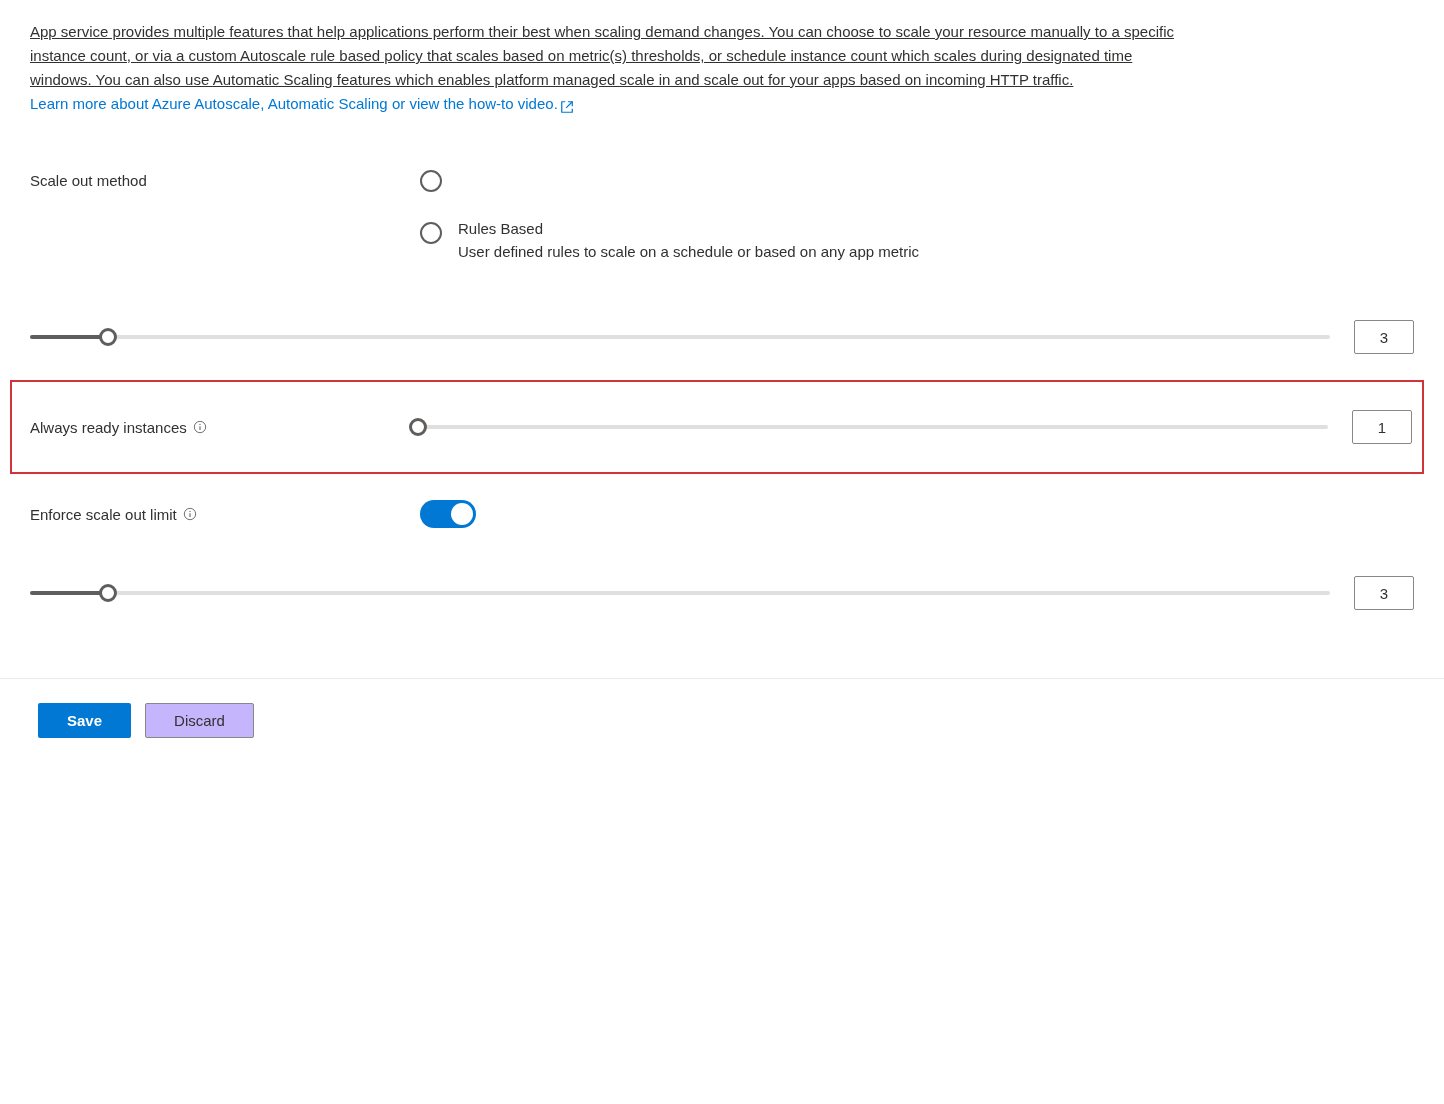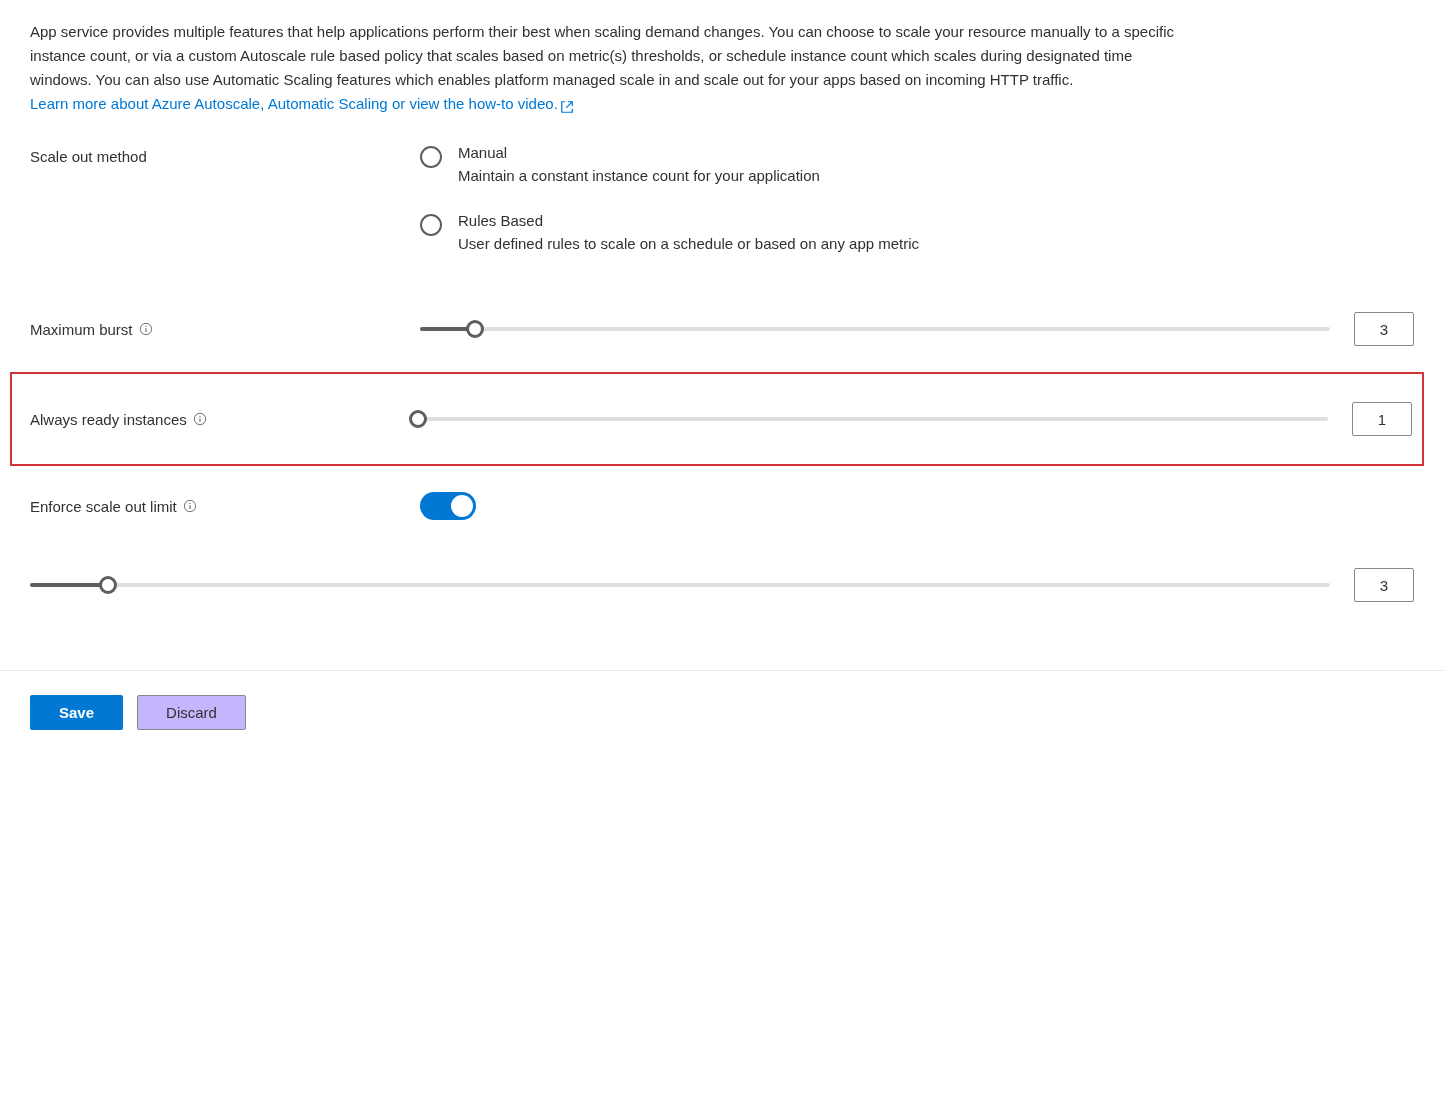--- a/index.html
+++ b/index.html
@@ -22,36 +22,37 @@
       font-weight: 600;
       color: #323130;
       margin-bottom: 24px;
     }
     .description {
       font-size: 15px;
       line-height: 1.6;
       color: #323130;
       margin-bottom: 0;
       max-width: 1150px;
+      text-decoration: underline;
     }
     .learn-more {
       color: #0078d4;
       text-decoration: none;
       font-size: 15px;
       display: inline-flex;
       align-items: center;
       gap: 2px;
     }
     .external-icon {
       display: inline-block;
       width: 14px;
       height: 14px;
     }
     .form-section {
-      margin-top: 28px;
+      margin-top: 52px;
     }
     .form-row {
       display: flex;
       align-items: flex-start;
       margin-bottom: 20px;
     }
     .form-label {
       width: 390px;
       flex-shrink: 0;
       font-size: 15px;
@@ -207,21 +208,21 @@
       height: 22px;
       background: #ffffff;
       border-radius: 50%;
     }
     .divider {
       border: none;
       border-top: 1px solid #edebe9;
       margin-top: 60px;
     }
     .footer {
-      padding: 24px 30px;
+      padding: 24px 38px;
       display: flex;
       gap: 14px;
     }
     .btn {
       padding: 8px 28px;
       font-size: 15px;
       font-family: inherit;
       border-radius: 2px;
       cursor: pointer;
       border: 1px solid transparent;
@@ -265,49 +266,35 @@
 
   <div class="form-section">
     <div class="form-row">
       <div class="form-label">
         <span>Scale out method</span>
       </div>
       <div class="form-control">
         <div class="radio-group">
           <div class="radio-option">
             <div class="radio-circle"></div>
-            <div class="radio-content">
-              <span class="radio-label">Manual</span>
-              <span class="radio-description">Maintain a constant instance count for your application</span>
-            </div>
           </div>
           <div class="radio-option">
             <div class="radio-circle"></div>
             <div class="radio-content">
               <span class="radio-label">Rules Based</span>
               <span class="radio-description">User defined rules to scale on a schedule or based on any app metric</span>
             </div>
           </div>
         </div>
       </div>
     </div>
 
     <div class="spacer"></div>
 
     <div class="slider-row">
-      <div class="slider-label-cell">
-        <span>Maximum burst</span>
-        <span class="info-icon">
-          <svg viewBox="0 0 16 16" width="14" height="14" fill="none" stroke="#605e5c" stroke-width="1">
-            <circle cx="8" cy="8" r="6.5"></circle>
-            <circle cx="8" cy="5" r="0.7" fill="#605e5c" stroke="none"></circle>
-            <line x1="8" y1="7" x2="8" y2="11.5" stroke-width="1.2"></line>
-          </svg>
-        </span>
-      </div>
       <div class="slider-control-cell">
         <div class="slider-track">
           <div class="slider-fill" style="width:6%"></div>
           <div class="slider-thumb" style="left:6%"></div>
         </div>
         <input class="slider-value-input" value="3" style="">
       </div>
     </div>
 
     <div class="spacer-small"></div>

